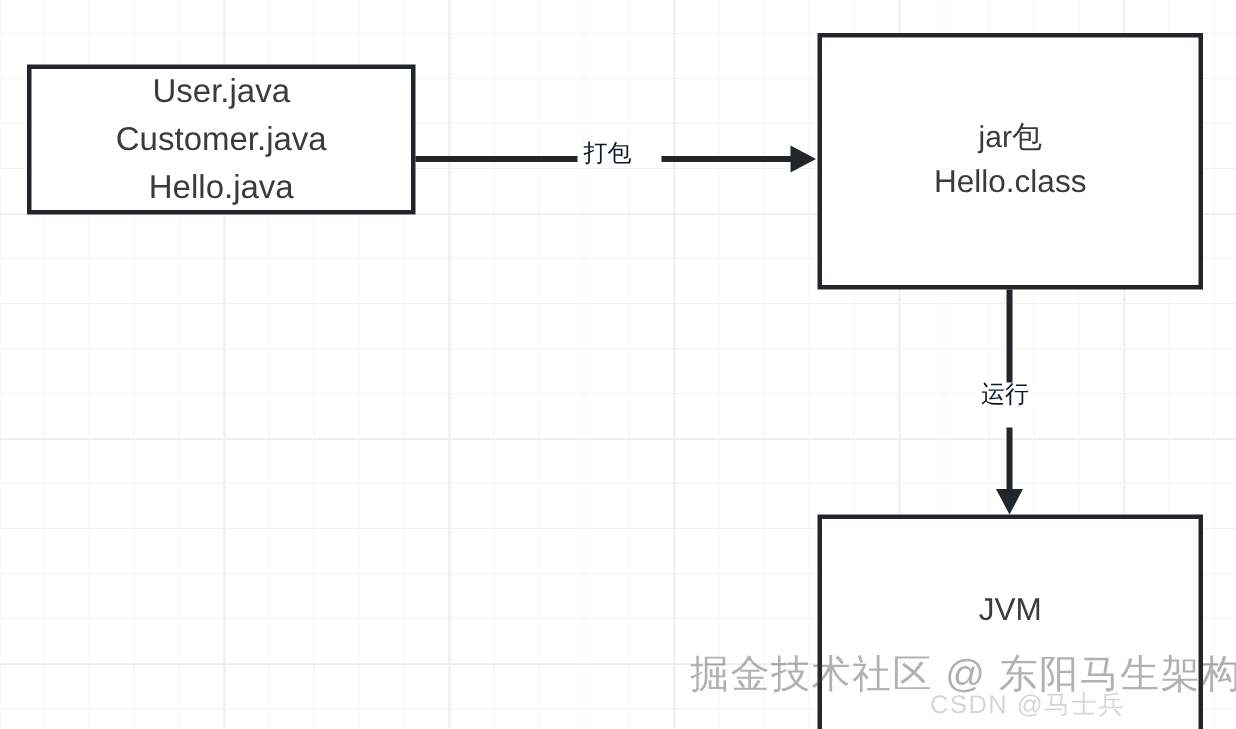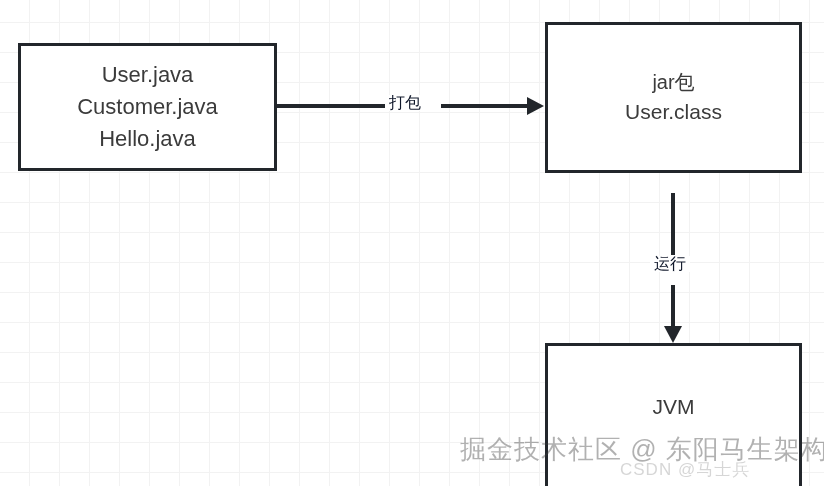--- a/index.html
+++ b/index.html
@@ -41,28 +41,28 @@
   .node .line {
     display: block;
     white-space: nowrap;
     line-height: 1.45;
   }
 
   #node-sources {
     left: 18px;
     top: 43px;
     width: 259px;
-    height: 128px;
+    height: 100px;
     font-size: 22px;
   }
   #node-jar {
     left: 545px;
     top: 22px;
     width: 257px;
-    height: 151px;
+    height: 171px;
     font-size: 21px;
   }
   #node-jar .line:first-child { font-size: 20px; }
   #node-jvm {
     left: 545px;
     top: 343px;
     width: 257px;
     height: 152px;
     font-size: 21px;
     justify-content: flex-start;
@@ -139,21 +139,21 @@
 <div id="canvas">
 
   <div class="node" id="node-sources">
     <span class="line">User.java</span>
     <span class="line">Customer.java</span>
     <span class="line">Hello.java</span>
   </div>
 
   <div class="node" id="node-jar">
     <span class="line">jar包</span>
-    <span class="line">User.class</span>
+    <span class="line">Hello.class</span>
   </div>
 
   <div class="node" id="node-jvm">
     <span class="line">JVM</span>
   </div>
 
   <div class="edge-line" id="edge-package-seg-a"></div>
   <div class="edge-line" id="edge-package-seg-b"></div>
   <div class="arrowhead right" id="edge-package-head"></div>
   <div class="edge-label" id="edge-package-label">打包</div>

